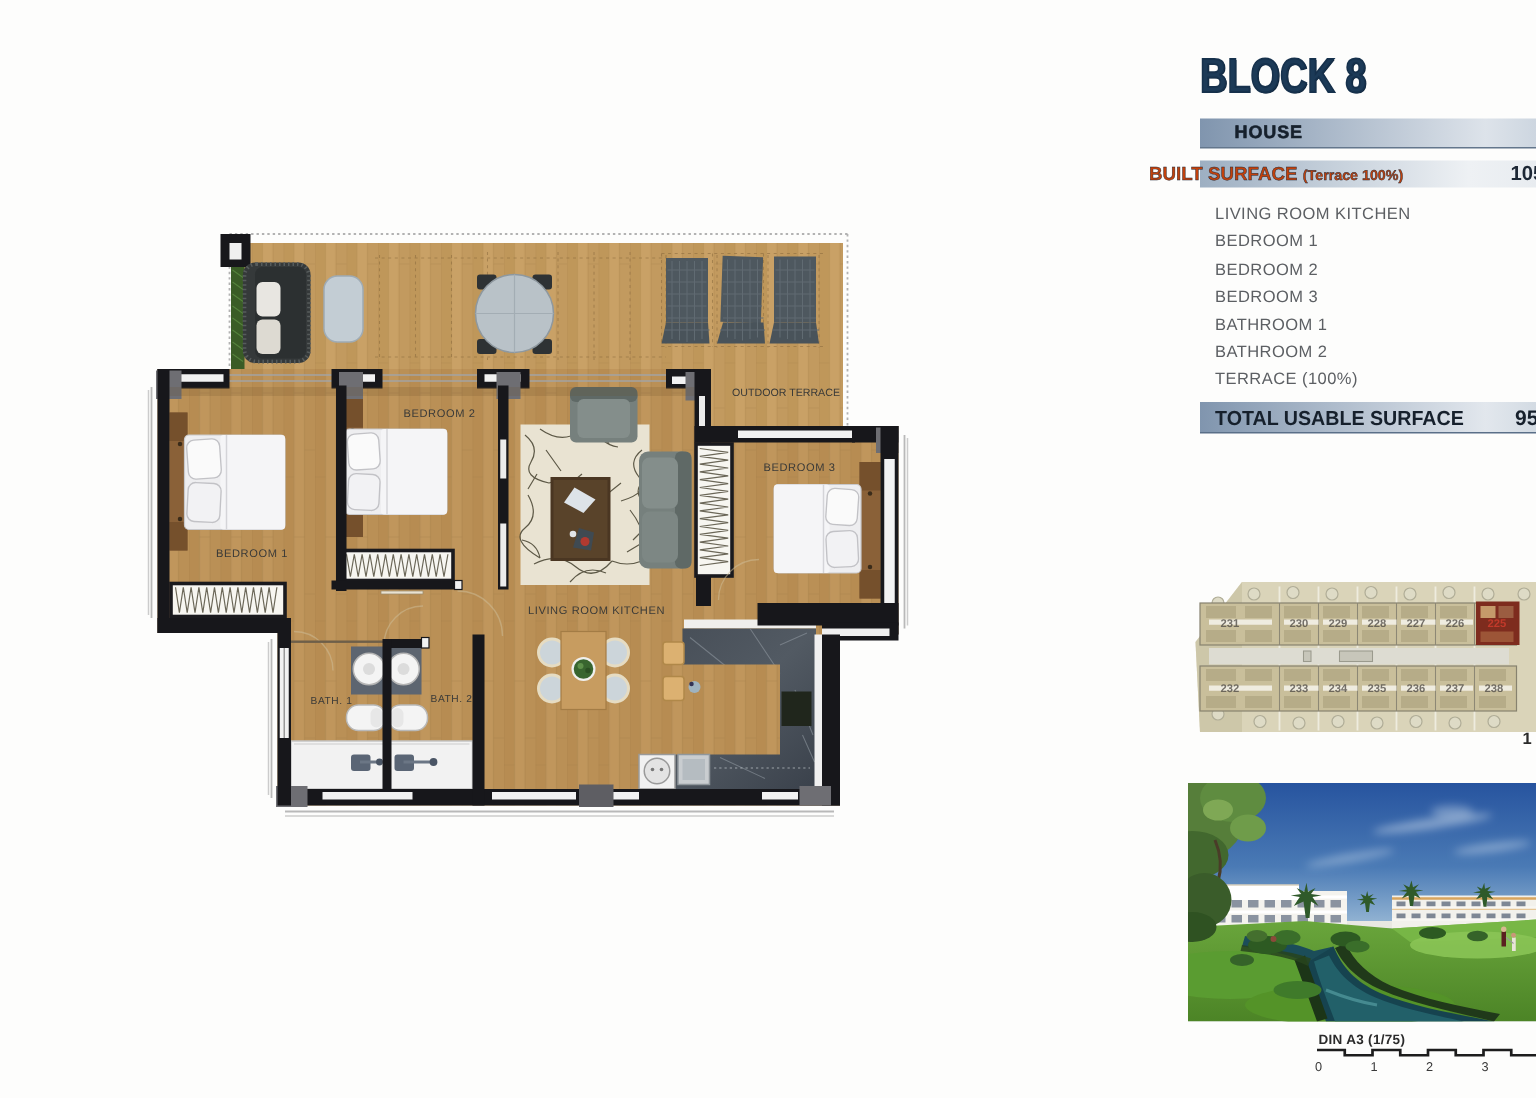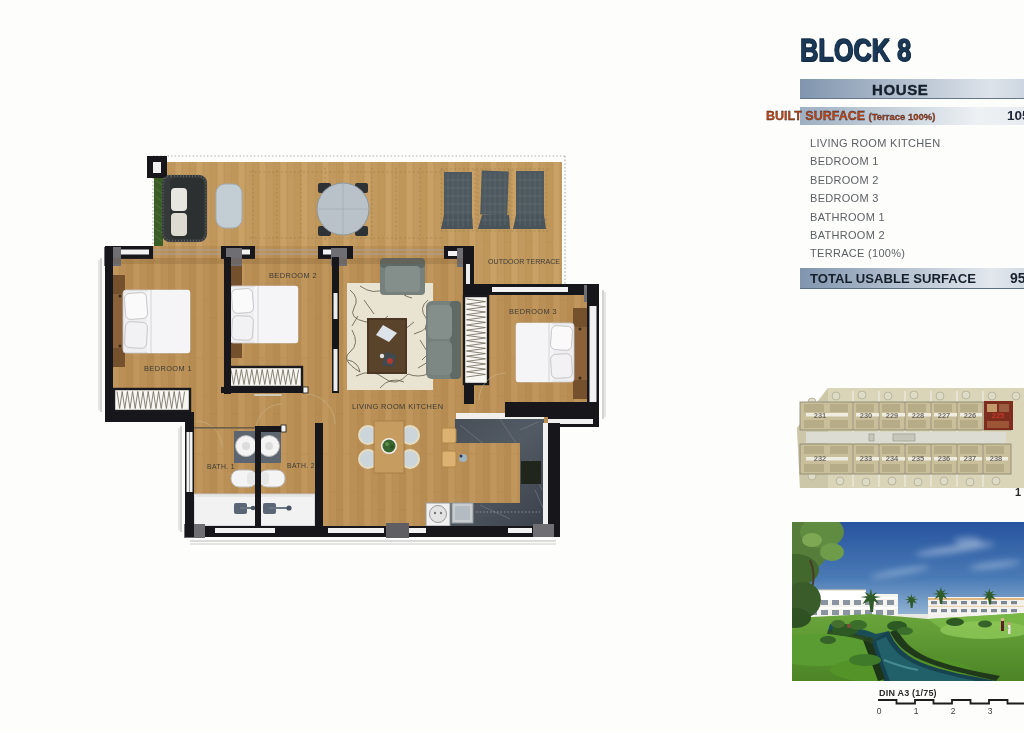--- a/index.html
+++ b/index.html
@@ -705,21 +705,21 @@
   </g>
 </g>
 </svg>
 
 <div id="panel">
 
   <div class="abs" style="left:800px;top:32px;font-size:32px;font-weight:bold;color:#1c3a57;letter-spacing:0px;transform:scaleX(0.79);transform-origin:left;-webkit-text-stroke:1.3px #16314c;text-shadow:1px 1px 0 #0e2338;">BLOCK 8</div>
 
   <div class="abs" style="left:800px;top:79px;width:224px;height:19px;background:linear-gradient(90deg,#8095ae,#dde3ea 85%,#cdd6e0);border-bottom:1px solid #63768c;"></div>
 
-  <div class="abs" style="left:861px;top:81px;font-size:15px;font-weight:bold;color:#16202c;letter-spacing:0.6px;padding-left:11px;-webkit-text-stroke:0.4px #16202c;">HOUSE</div>
+  <div class="abs" style="left:812px;top:81px;font-size:12px;font-weight:bold;color:#16202c;letter-spacing:0.6px;padding-left:11px;-webkit-text-stroke:0.4px #16202c;">HOUSE</div>
 
   <div class="abs" style="left:800px;top:107px;width:224px;height:18px;background:linear-gradient(90deg,#9dafc2,#eef1f4 80%,#e8ecf0);"></div>
 
   <div class="abs" style="left:766px;top:109px;font-size:12.5px;font-weight:bold;color:#c2410c;-webkit-text-stroke:0.3px #1c2735;">BUILT SURFACE <span style="font-size:9.5px;">(Terrace 100%)</span></div>
 
   <div class="abs" style="left:1007px;top:108px;font-size:13.5px;font-weight:bold;color:#1c2735;">105.</div>
 
   <div class="abs" style="left:810px;top:134px;font-size:11px;color:#5c5f63;letter-spacing:0.3px;line-height:18.4px;">
     LIVING ROOM KITCHEN<br>
     BEDROOM 1<br>

